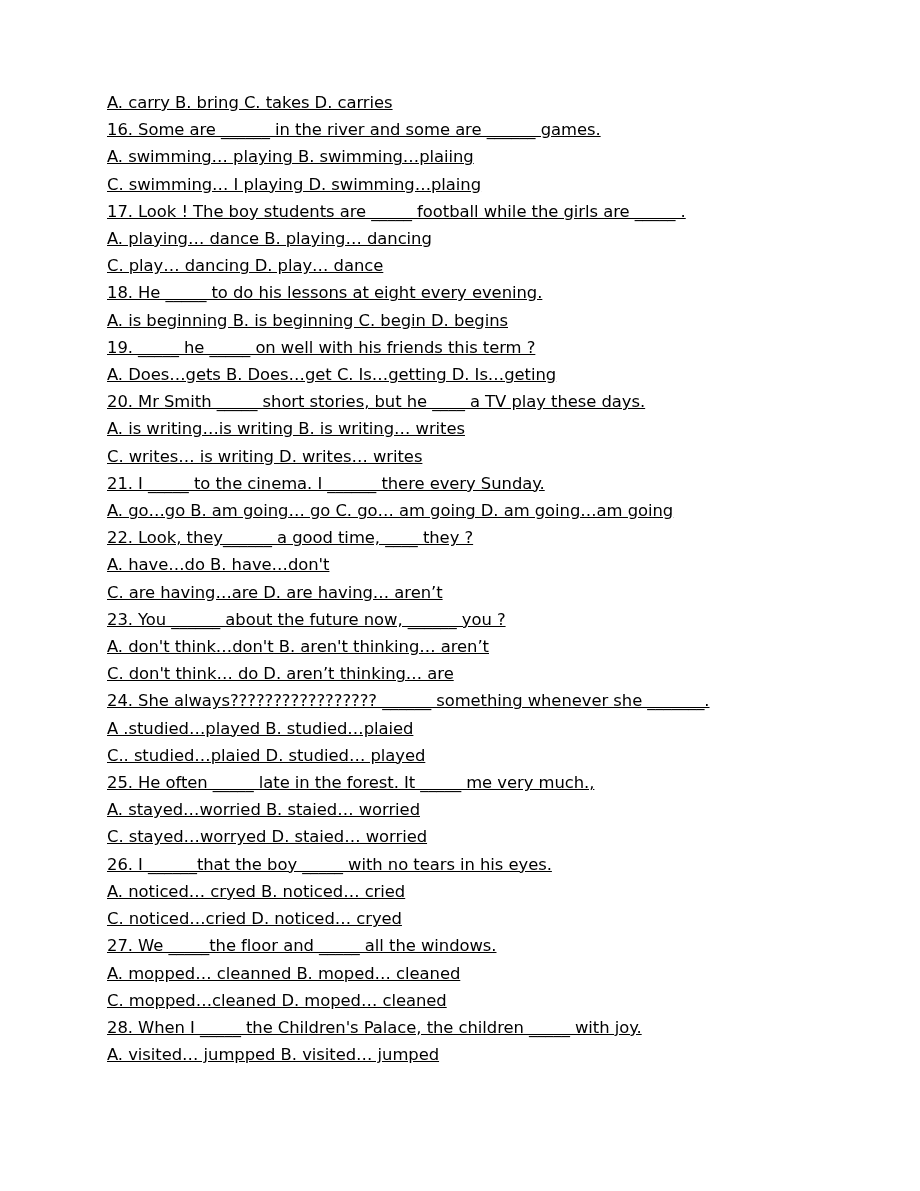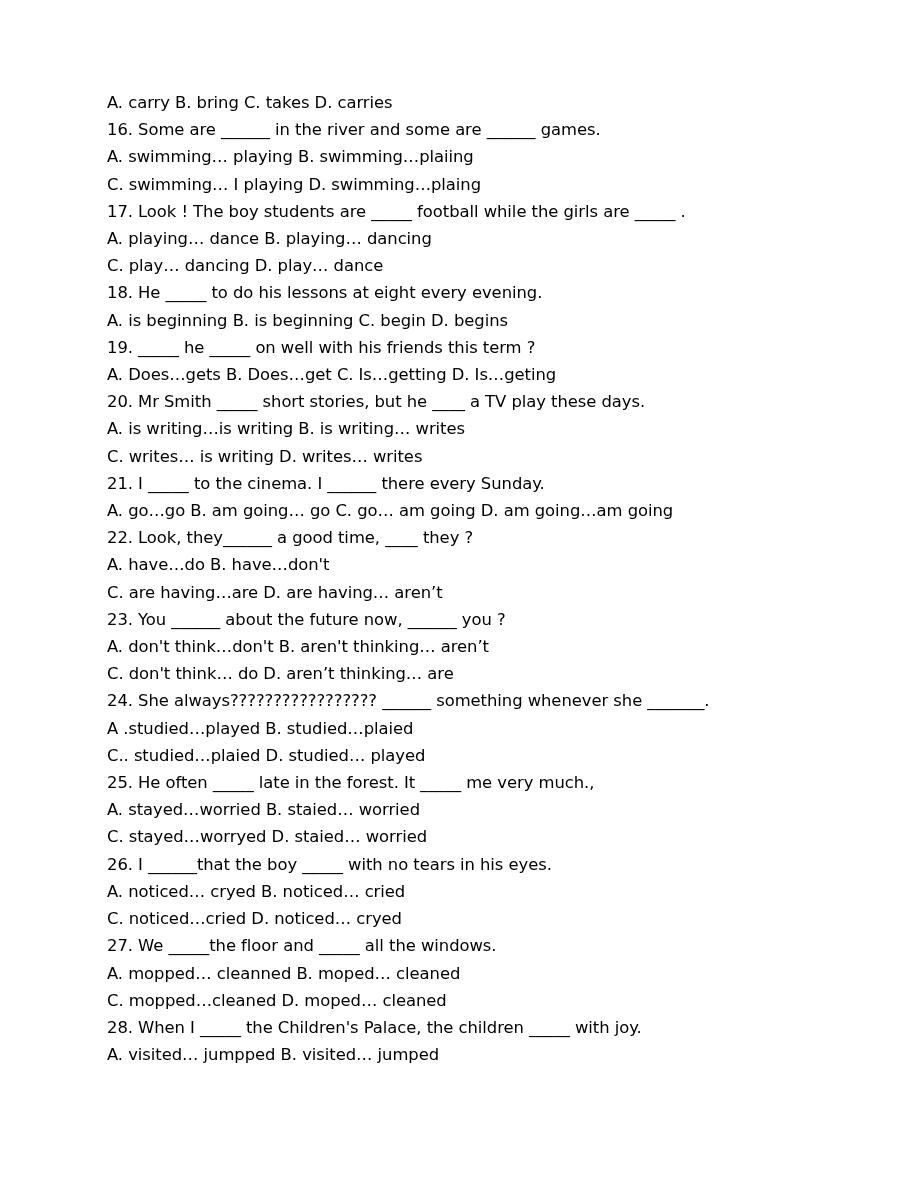--- a/index.html
+++ b/index.html
@@ -31,20 +31,21 @@
     line-height: 27.2px;
     letter-spacing: -0.05px;
     white-space: pre;
     font-weight: 400;
     -webkit-font-smoothing: antialiased;
   }
   .line {
     display: block;
     white-space: pre;
     min-height: 27.2px;
+    text-decoration: underline;
   }
 </style>
 </head>
 <body>
 
 <div id="page">
   <div id="doc-body"><span class="line">A. carry B. bring C. takes D. carries</span><span class="line">16. Some are ______ in the river and some are ______ games.</span><span class="line">A. swimming… playing B. swimming…plaiing</span><span class="line">C. swimming… I playing D. swimming…plaing</span><span class="line">17. Look ! The boy students are _____ football while the girls are _____ .</span><span class="line">A. playing… dance B. playing… dancing</span><span class="line">C. play… dancing D. play… dance</span><span class="line">18. He _____ to do his lessons at eight every evening.</span><span class="line">A. is beginning B. is beginning C. begin D. begins</span><span class="line">19. _____ he _____ on well with his friends this term ?</span><span class="line">A. Does…gets B. Does…get C. Is…getting D. Is…geting</span><span class="line">20. Mr Smith _____ short stories, but he ____ a TV play these days.</span><span class="line">A. is writing…is writing B. is writing… writes</span><span class="line">C. writes… is writing D. writes… writes</span><span class="line">21. I _____ to the cinema. I ______ there every Sunday.</span><span class="line">A. go…go B. am going… go C. go… am going D. am going…am going</span><span class="line">22. Look, they______ a good time, ____ they ?</span><span class="line">A. have…do B. have…don't</span><span class="line">C. are having…are D. are having… aren’t</span><span class="line">23. You ______ about the future now, ______ you ?</span><span class="line">A. don't think…don't B. aren't thinking… aren’t</span><span class="line">C. don't think… do D. aren’t thinking… are</span><span class="line">24. She always????????????????? ______ something whenever she _______.</span><span class="line">A .studied…played B. studied…plaied</span><span class="line">C.. studied…plaied D. studied… played</span><span class="line">25. He often _____ late in the forest. It _____ me very much.,</span><span class="line">A. stayed…worried B. staied… worried</span><span class="line">C. stayed…worryed D. staied… worried</span><span class="line">26. I ______that the boy _____ with no tears in his eyes.</span><span class="line">A. noticed… cryed B. noticed… cried</span><span class="line">C. noticed…cried D. noticed… cryed</span><span class="line">27. We _____the floor and _____ all the windows.</span><span class="line">A. mopped… cleanned B. moped… cleaned</span><span class="line">C. mopped…cleaned D. moped… cleaned</span><span class="line">28. When I _____ the Children's Palace, the children _____ with joy.</span><span class="line">A. visited… jumpped B. visited… jumped</span></div>
 </div>
 
 </body></html>

